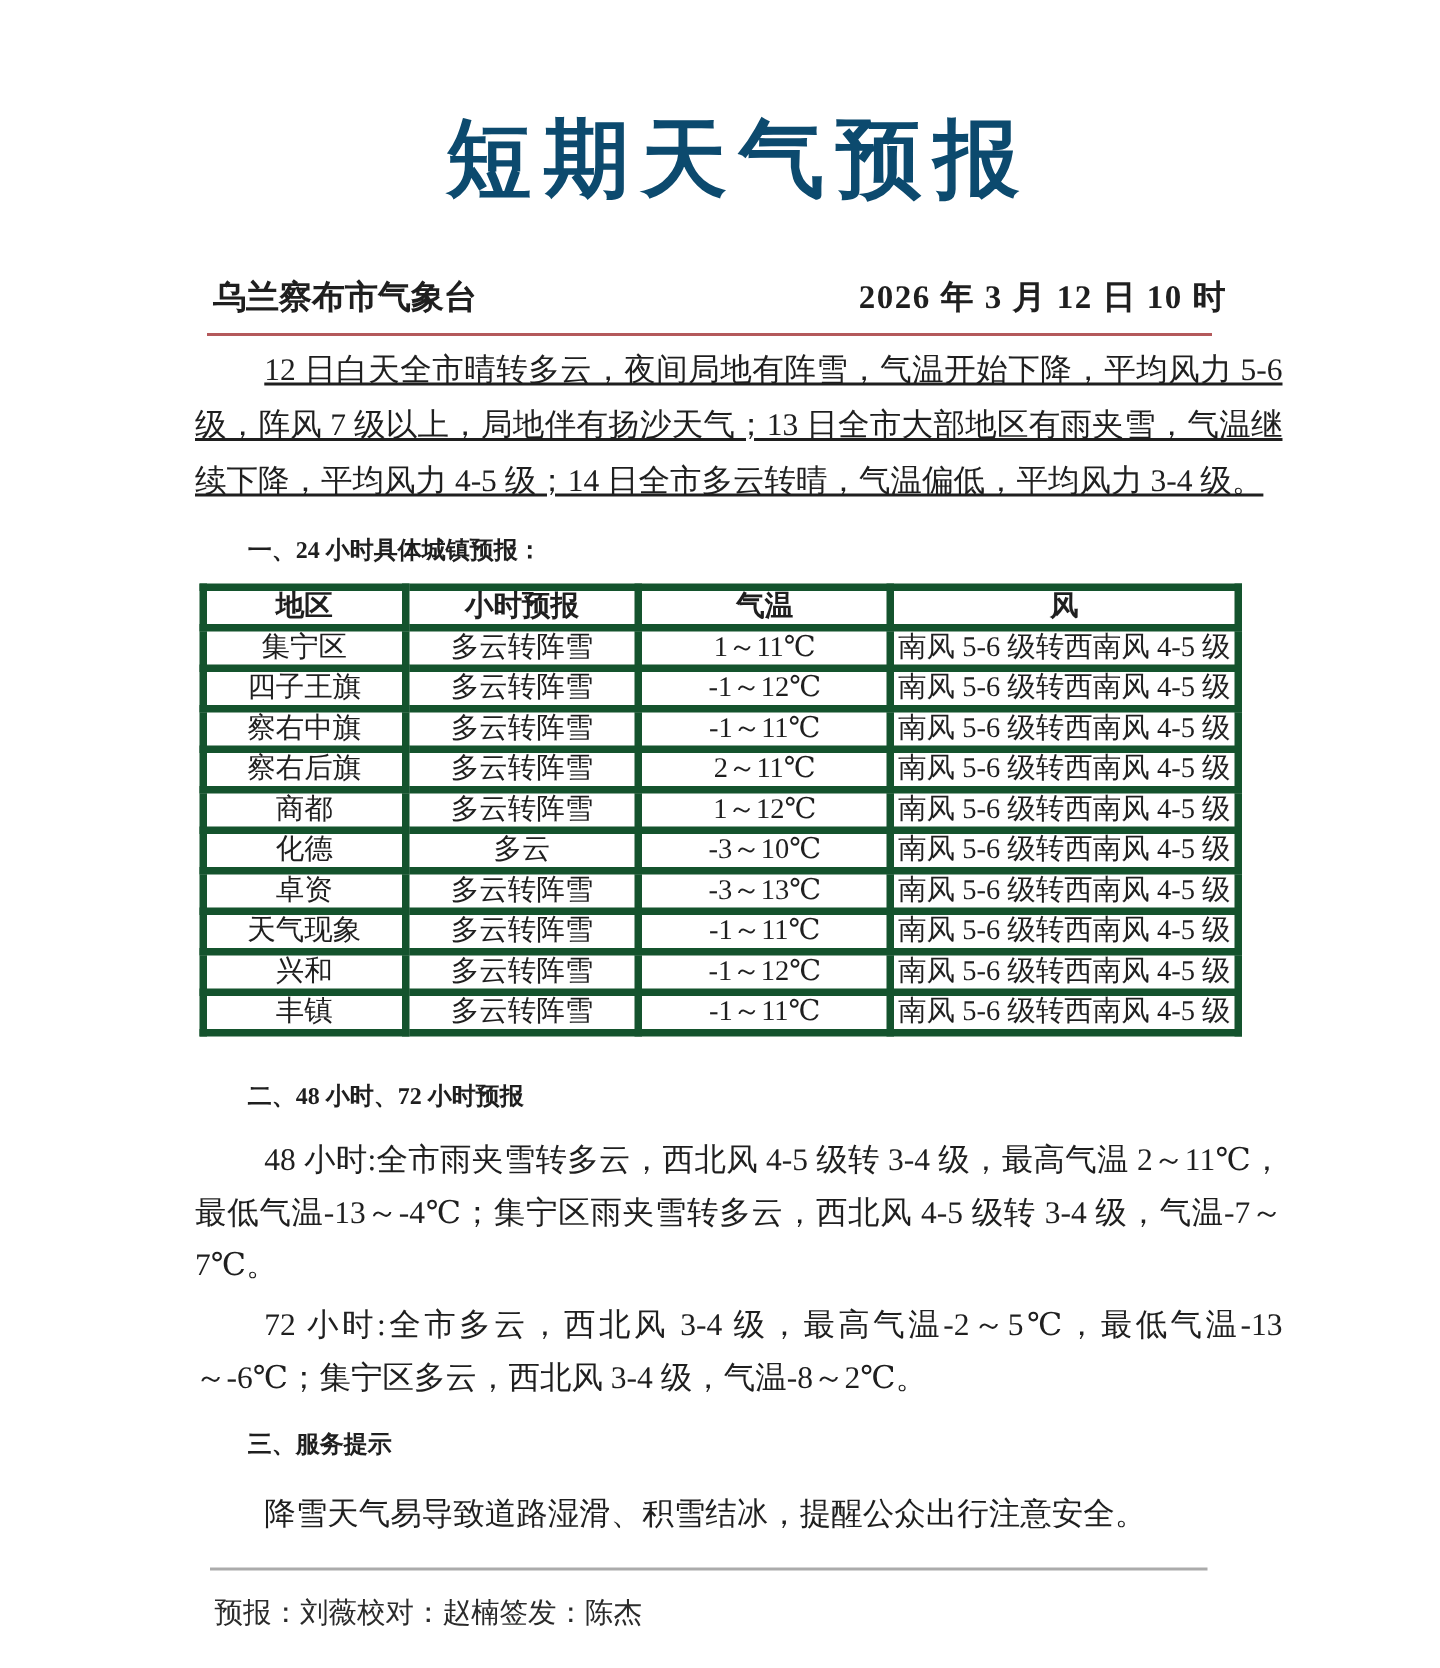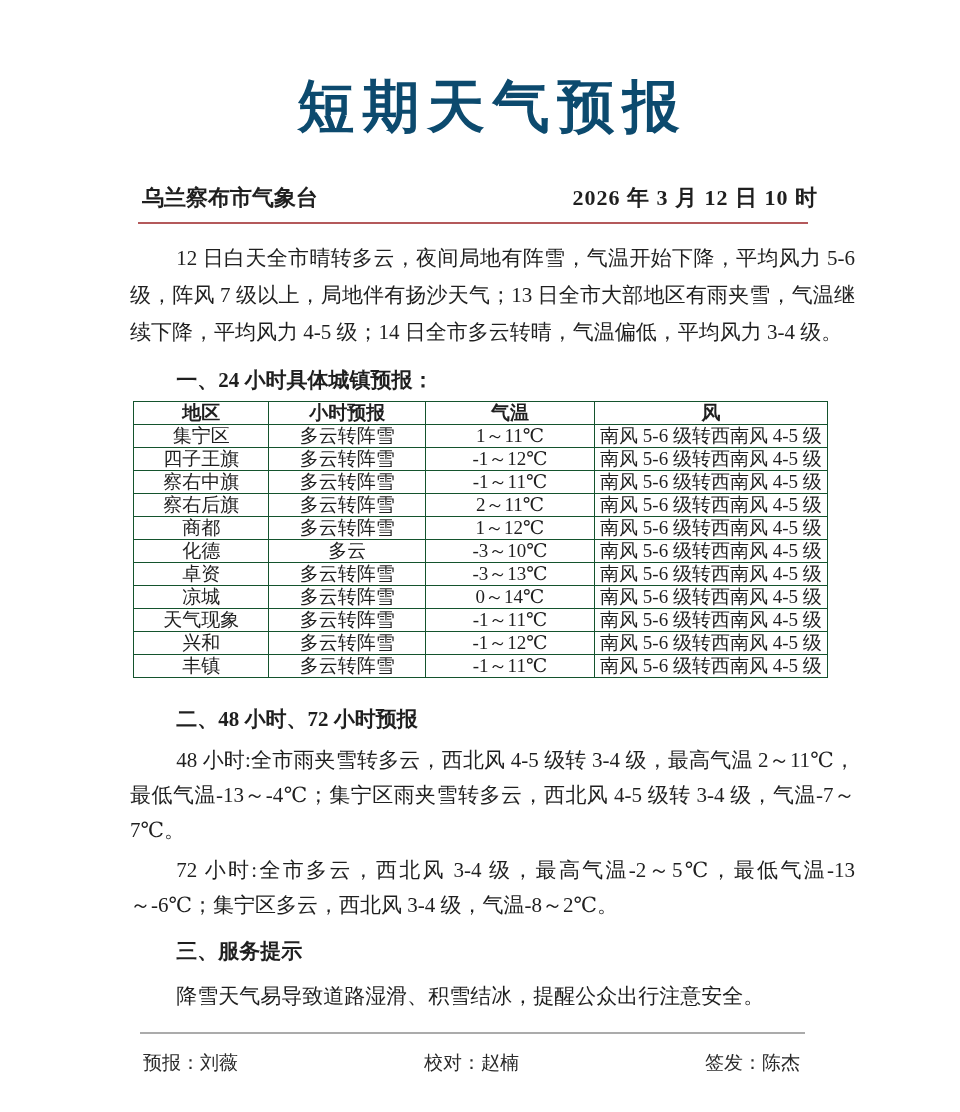--- a/index.html
+++ b/index.html
@@ -52,63 +52,61 @@
     margin: 18px 0 0 10px;
     background: #ababab;
   }
   .para {
     font-size: 21px;
     line-height: 37px;
     text-align: justify;
     text-indent: 2.2em;
     margin: 0;
   }
-  .intro { margin-top: 16px; }
+  .intro { margin-top: 4px; text-decoration: underline; }
   .heading {
-    font-size: 21px;
+    font-size: 16px;
     line-height: 28px;
     font-weight: bold;
     text-indent: 2.2em;
     margin: 0;
   }
   .h1 { margin-top: 15px; }
   .h2 { margin-top: 27px; }
   .h3 { margin-top: 14px; }
   table.forecast {
     margin-top: 7px;
     margin-left: 3px;
     width: 695px;
     border-collapse: collapse;
     table-layout: fixed;
   }
   table.forecast th, table.forecast td {
-    border: 1px solid #14532d;
+    border: 5px solid #14532d;
     font-size: 19px;
     line-height: 20px;
     padding: 1px 2px;
     text-align: center;
     font-weight: normal;
     white-space: nowrap;
     overflow: hidden;
   }
   table.forecast th { font-weight: bold; }
   .p48, .p72, .p-service { line-height: 35px; }
   .p48 { margin-top: 10px; }
   .p72 { margin-top: 5px; }
   .p-service { margin-top: 14px; }
   .footer-row {
     margin-top: 16px;
     display: flex;
-    justify-content: space-between;
     font-size: 19px;
     line-height: 26px;
     color: #2b2b2b;
     padding-left: 13px;
     padding-right: 55px;
-    gap: 42px;
   }
 </style>
 </head>
 <body>
 
 <div class="page">
 
   <div class="doc-title" style="color: #0c4a6e;">短期天气预报</div>
 
   <div class="meta-row">
@@ -174,26 +172,20 @@
           <td>-3～10℃</td>
           <td>南风 5-6 级转西南风 4-5 级</td>
         </tr>
         <tr>
           <td>卓资</td>
           <td>多云转阵雪</td>
           <td>-3～13℃</td>
           <td>南风 5-6 级转西南风 4-5 级</td>
         </tr>
         <tr>
-          <td>凉城</td>
-          <td>多云转阵雪</td>
-          <td>0～14℃</td>
-          <td>南风 5-6 级转西南风 4-5 级</td>
-        </tr>
-        <tr>
           <td>天气现象</td>
           <td>多云转阵雪</td>
           <td>-1～11℃</td>
           <td>南风 5-6 级转西南风 4-5 级</td>
         </tr>
         <tr>
           <td>兴和</td>
           <td>多云转阵雪</td>
           <td>-1～12℃</td>
           <td>南风 5-6 级转西南风 4-5 级</td>

